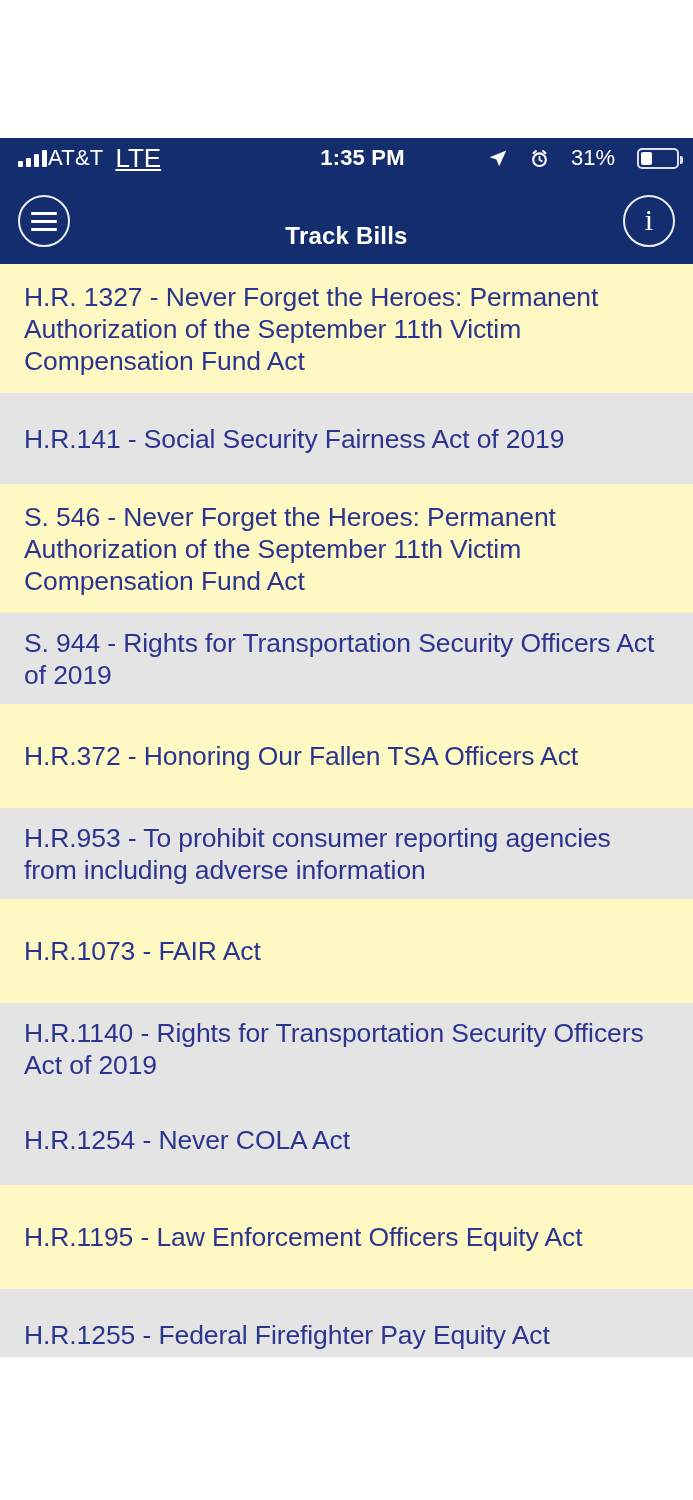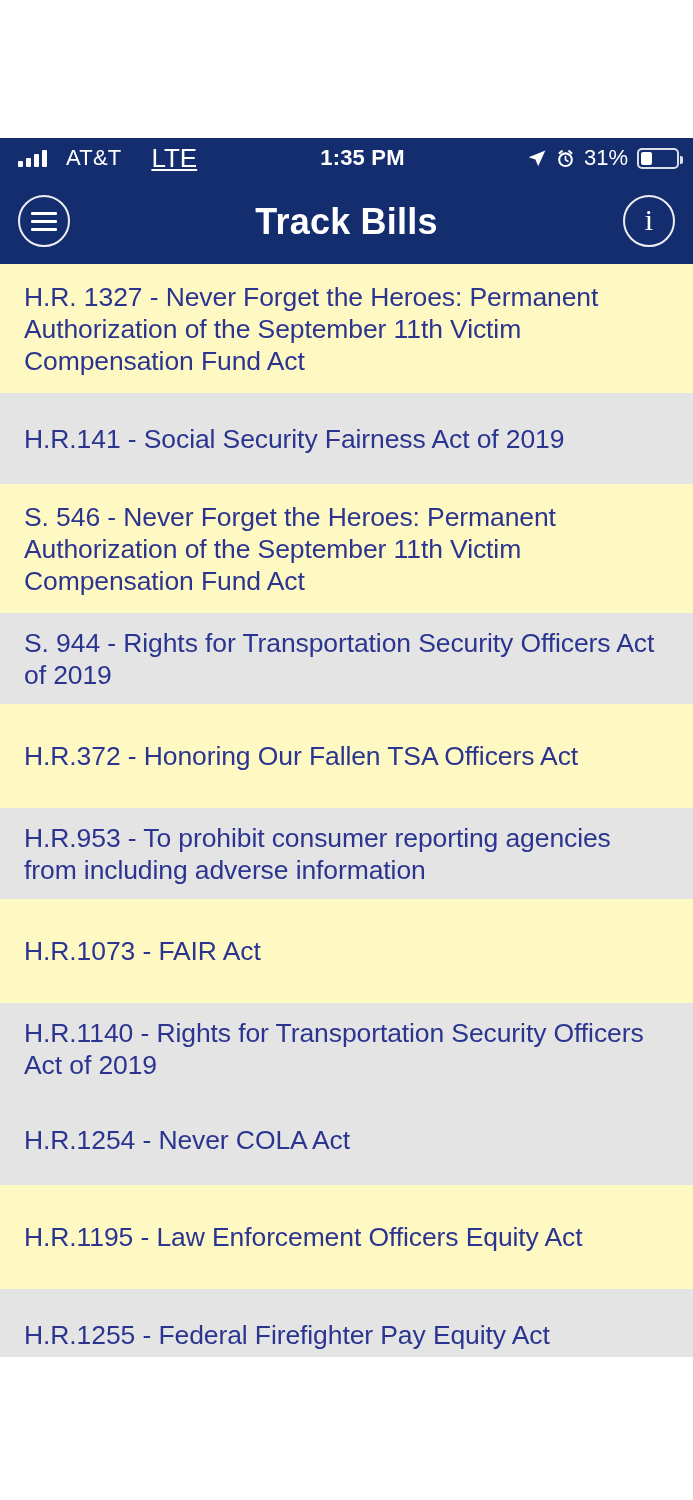--- a/index.html
+++ b/index.html
@@ -24,21 +24,21 @@
 
   
   .status-bar {
     position:absolute; top:138px; left:0;
     width:693px; height:40px;
     background:#142d6f;
     display:flex; align-items:center;
     color:#ffffff;
   }
   .status-left {
-    display:flex; align-items:center; gap:19px;
+    display:flex; align-items:center; gap:1px;
     padding-left:18px; flex:0 0 auto;
   }
   .signal-bars {
     display:flex; align-items:flex-end; gap:3px; height:17px;
   }
   .signal-bars i { display:block; width:5px; background:#ffffff; border-radius:1px; }
   .signal-bars i:nth-child(1){ height:6px; }
   .signal-bars i:nth-child(2){ height:9px; }
   .signal-bars i:nth-child(3){ height:13px; }
   .signal-bars i:nth-child(4){ height:17px; }
@@ -49,21 +49,21 @@
     position:absolute; left:0; right:0; top:0;
     height:40px; display:flex;
     align-items:center; justify-content:center;
     pointer-events:none;
     padding-left:32px;
   }
   .clock { font-size:22px; font-weight:bold; letter-spacing:0.2px; }
 
   .status-right {
     margin-left:auto; display:flex; align-items:center;
-    gap:9px; padding-right:14px;
+    gap:22px; padding-right:14px;
   }
   .loc-arrow { width:20px; height:20px; display:block; }
   .alarm-ico { width:19px; height:19px; display:block; }
   .batt-pct { font-size:22px; }
   .battery {
     position:relative; width:42px; height:21px;
     border:2px solid rgba(255,255,255,0.85);
     border-radius:5px; display:flex; align-items:center;
     padding:2px;
   }
@@ -97,23 +97,23 @@
   .burger span {
     display:block; width:26px; height:3px;
     background:#ffffff; border-radius:1px;
   }
   .info-glyph {
     color:#ffffff; font-size:30px;
     font-family:"Liberation Serif", serif;
     line-height:1; margin-top:-2px;
   }
   .nav-title {
-    position:absolute; left:0; right:0; top:1px;
+    position:absolute; left:0; right:0; top:15px;
     height:86px; display:flex; align-items:center; justify-content:center;
-    color:#ffffff; font-size:36px; font-weight:bold;
+    color:#ffffff; font-size:24px; font-weight:bold;
     letter-spacing:0.2px; pointer-events:none;
   }
 
   
   .bill-list {
     position:absolute; top:264px; left:0;
     width:693px; height:1093px;
     overflow:hidden;
     background:#ffffff;
   }

